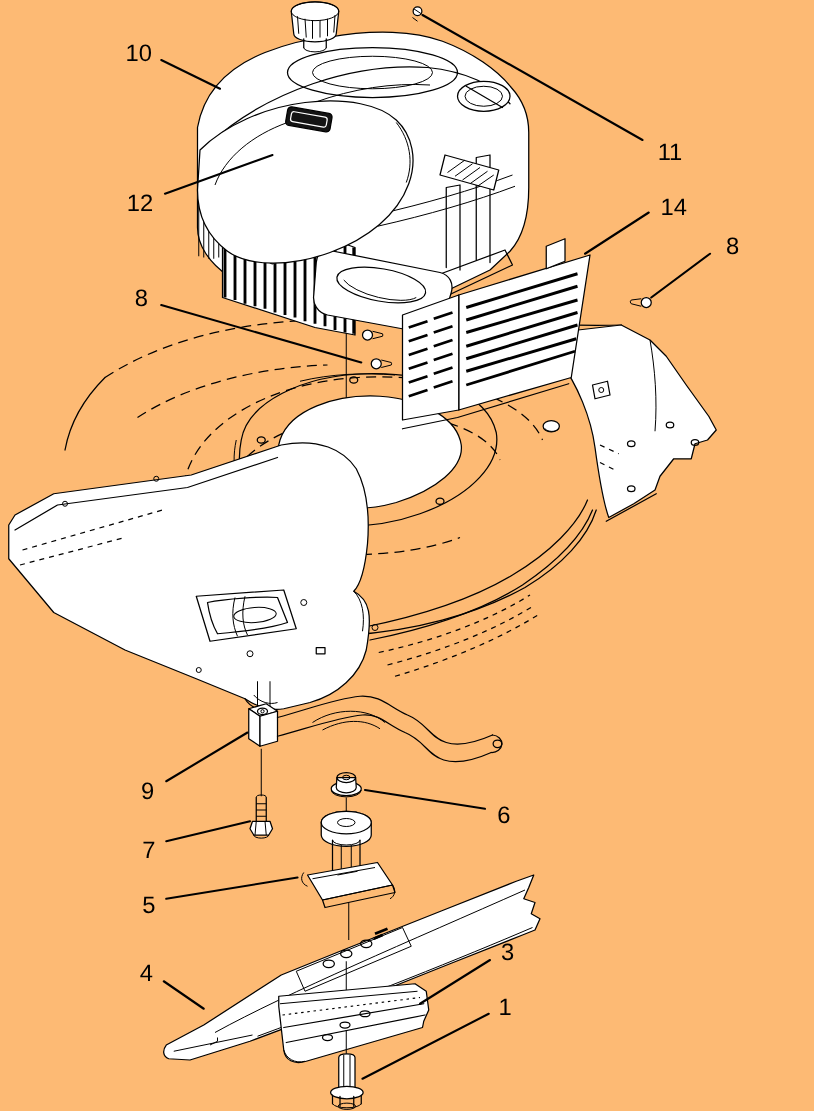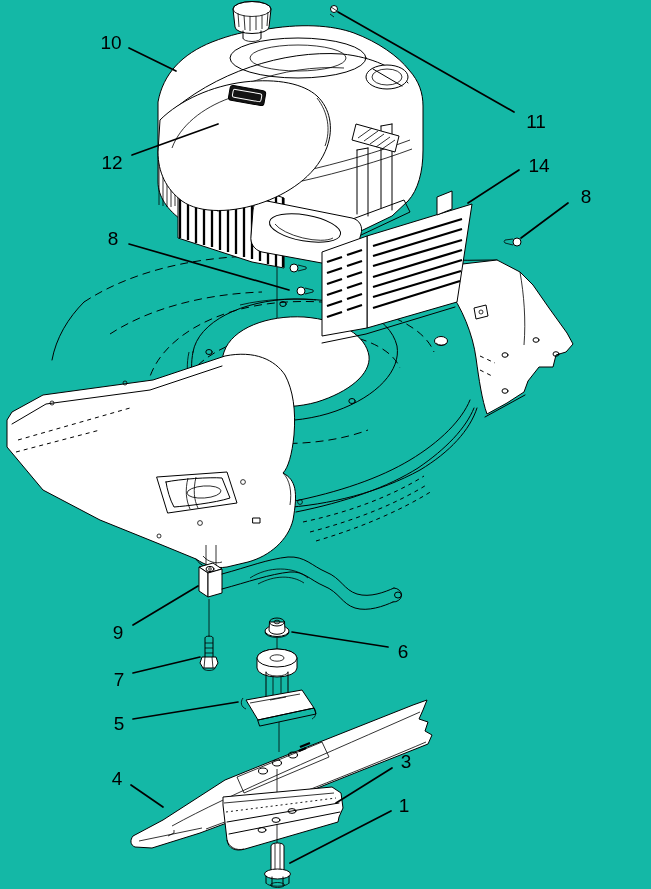--- a/index.html
+++ b/index.html
@@ -1,16 +1,16 @@
 <!DOCTYPE html>
 <html><head>
 <meta charset="utf-8">
 <style>
   html,body{margin:0;padding:0;background:#fff;}
-  .stage{position:relative;width:651px;height:889px;background:#14b8a6;overflow:hidden;
+  .stage{position:relative;width:651px;height:889px;background:#fdba74;overflow:hidden;
          font-family:"Liberation Sans",sans-serif;}
   svg{position:absolute;left:0;top:0;}
   svg *{vector-effect:none;}
   .ln{stroke:#000;fill:none;stroke-width:1;stroke-linecap:round;stroke-linejoin:round;}
   .ln-thick{stroke:#000;fill:none;stroke-width:2.3;stroke-linecap:butt;}
   .ln-thin{stroke:#000;fill:none;stroke-width:0.8;}
   .wf{stroke:#000;fill:#fff;stroke-width:1;stroke-linejoin:round;}
   .dash{stroke:#000;fill:none;stroke-width:1;stroke-dasharray:8 5;}
   .dash2{stroke:#000;fill:none;stroke-width:1;stroke-dasharray:4 4;}
   .dot{stroke:#000;fill:none;stroke-width:0.9;stroke-dasharray:2 3;}

